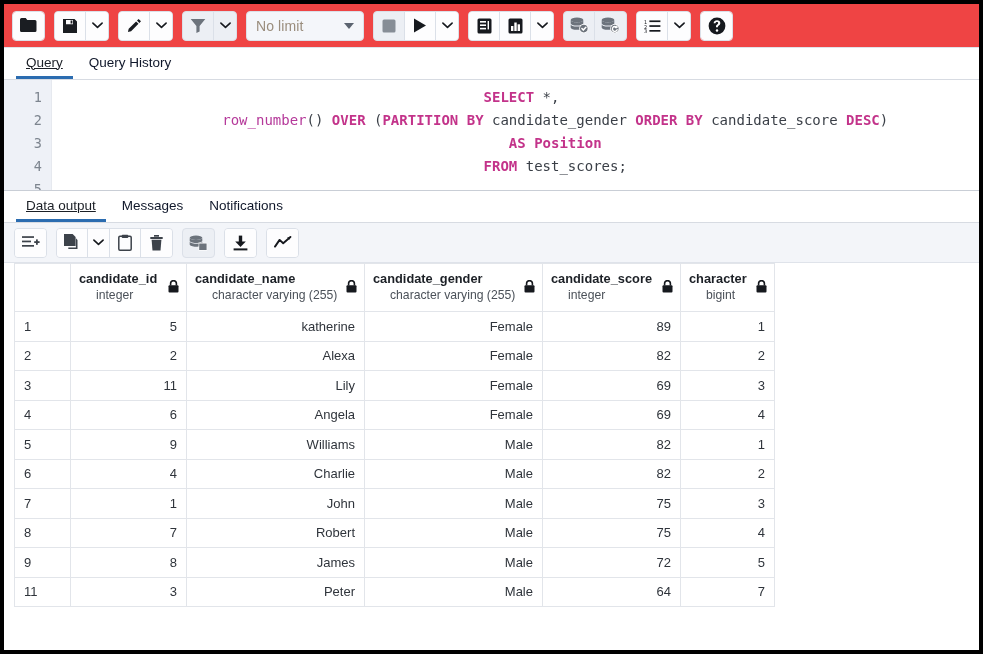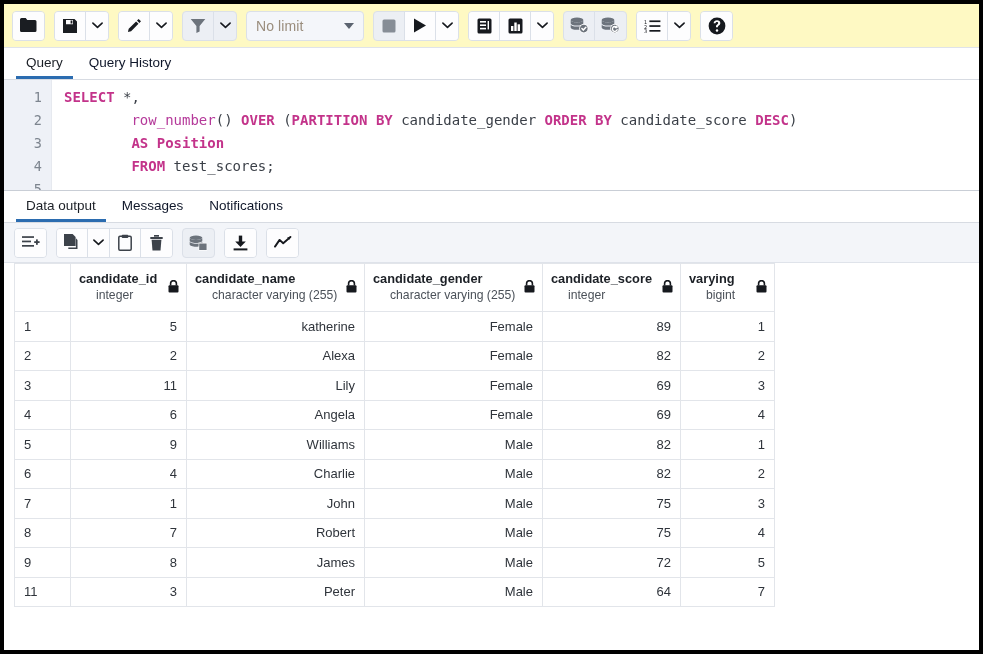--- a/index.html
+++ b/index.html
@@ -18,21 +18,21 @@
     width: 975px; height: 646px;
     background: #ffffff;
     display: flex;
     flex-direction: column;
     overflow: hidden;
   }
 
   
   .toolbar {
     height: 44px;
-    background: #fef9c3;
+    background: #ef4444;
     border-bottom: 1px solid #dfe3ea;
     display: flex;
     align-items: center;
     padding: 0 8px;
     flex: 0 0 auto;
   }
   .tb-group {
     display: flex;
     align-items: center;
     margin-right: 9px;
@@ -101,20 +101,21 @@
     color: #0f172a;
     padding: 0 10px 7px 10px;
     margin-right: 6px;
     cursor: pointer;
     border-bottom: 3px solid transparent;
     line-height: 1;
   }
   .qtab.active {
     color: #1b1f26;
     border-bottom-color: #2b6cb0;
+    text-decoration: underline;
   }
 
   
   .editor {
     flex: 0 0 auto;
     height: 110px;
     background: #ffffff;
     display: flex;
     overflow: hidden;
     position: relative;
@@ -137,21 +138,21 @@
   }
   .code {
     flex: 1;
     padding-top: 6px;
     padding-left: 12px;
     font-family: "DejaVu Sans Mono", monospace;
     font-size: 14px;
     white-space: pre;
     overflow: hidden;
   }
-  .cline { height: 23px; line-height: 23px; }
+  .cline { height: 23px; line-height: 23px; text-align: center; }
   .kw    { color: #c3338a; font-weight: bold; }
   .fn    { color: #b5399a; font-weight: normal; }
   .id    { color: #3a3f47; }
   .punct { color: #3a3f47; }
 
   
   .otabs {
     height: 33px;
     background: #ffffff;
     border-top: 1px solid #c9ced6;
@@ -576,21 +577,21 @@
             </th>
             <th class="col-h w-score">
               <span class="col-name">candidate_score</span>
               <span class="col-type">integer</span>
               <span class="lock"><svg width="11" height="13" viewBox="0 0 11 13">
                   <path d="M2.6 5.4V3.6a2.9 2.9 0 0 1 5.8 0v1.8" stroke="#16191e" stroke-width="1.6" fill="none"></path>
                   <rect x="0.5" y="5.2" width="10" height="7.3" rx="1" fill="#16191e"></rect>
                 </svg></span>
             </th>
             <th class="col-h w-pos">
-              <span class="col-name">varying</span>
+              <span class="col-name">character</span>
               <span class="col-type">bigint</span>
               <span class="lock"><svg width="11" height="13" viewBox="0 0 11 13">
                   <path d="M2.6 5.4V3.6a2.9 2.9 0 0 1 5.8 0v1.8" stroke="#16191e" stroke-width="1.6" fill="none"></path>
                   <rect x="0.5" y="5.2" width="10" height="7.3" rx="1" fill="#16191e"></rect>
                 </svg></span>
             </th>
           </tr>
       </thead>
       <tbody>
           <tr>

